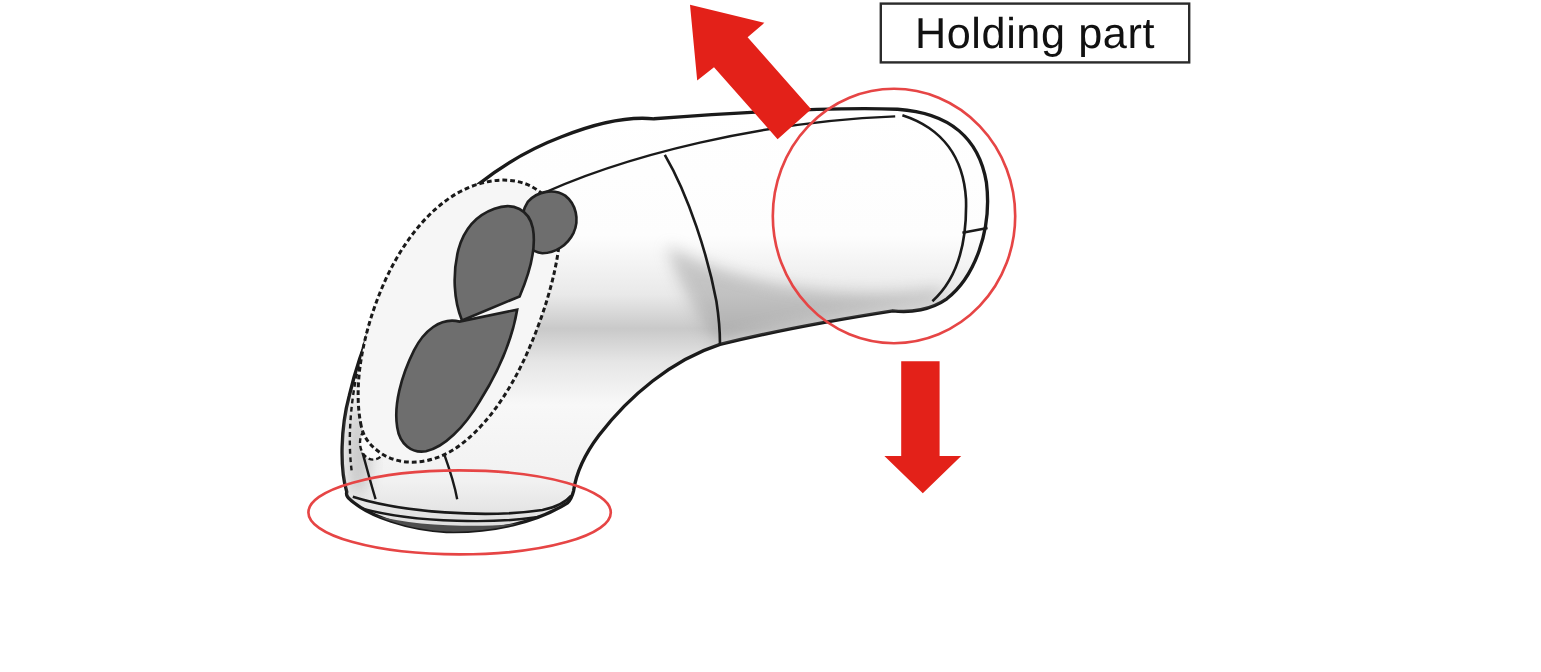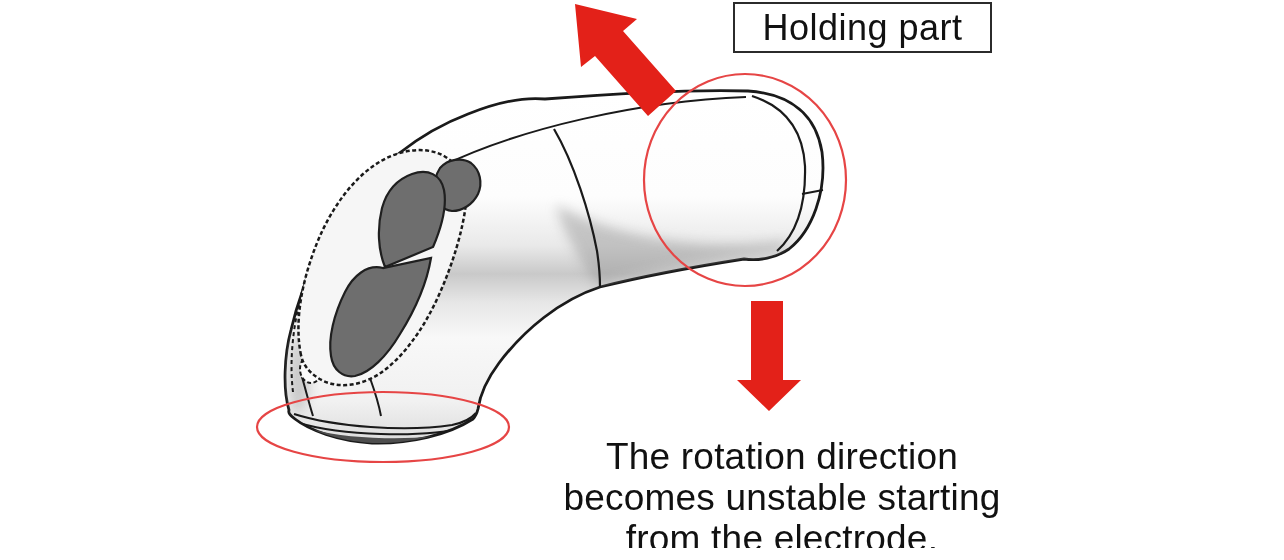--- a/index.html
+++ b/index.html
@@ -78,19 +78,14 @@
 
     <polygon points="575,4 637,19 623,31 676,91 648,116 595,56 581,67" fill="#e32119"></polygon>
     <path d="M 751 301 L 783 301 L 783 380 L 801 380 L 769 411 L 737 380 L 751 380 Z" fill="#e32119"></path>
   </svg>
 
   <div class="label-box label-holding">
     <span>Holding part</span>
   </div>
 
 
-  <div class="caption">
-    <div>The rotation direction</div>
-    <div>becomes unstable starting</div>
-    <div>from the electrode.</div>
-  </div>
 
 </div>
 
 </body></html>

